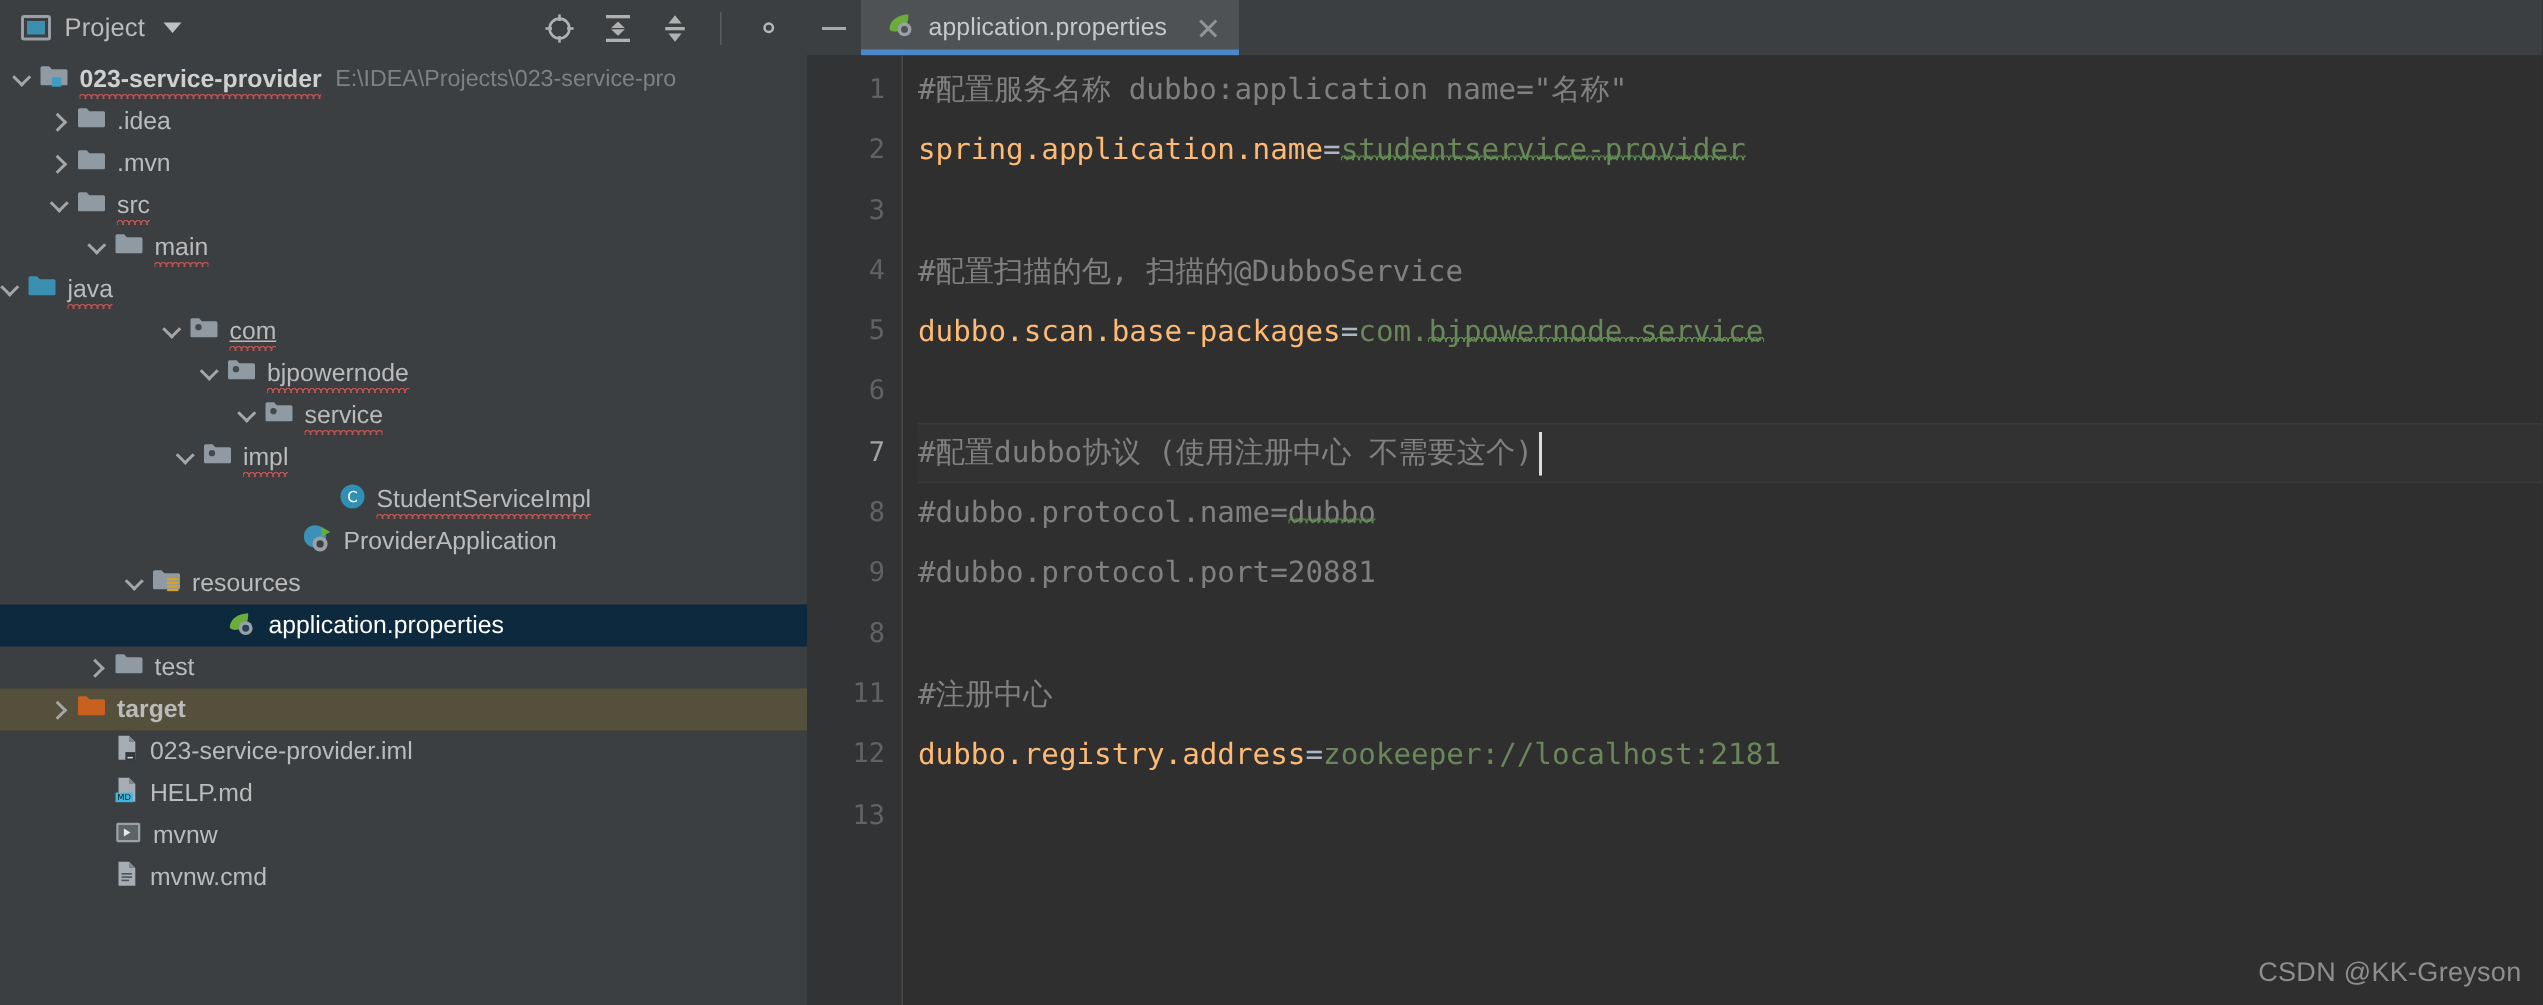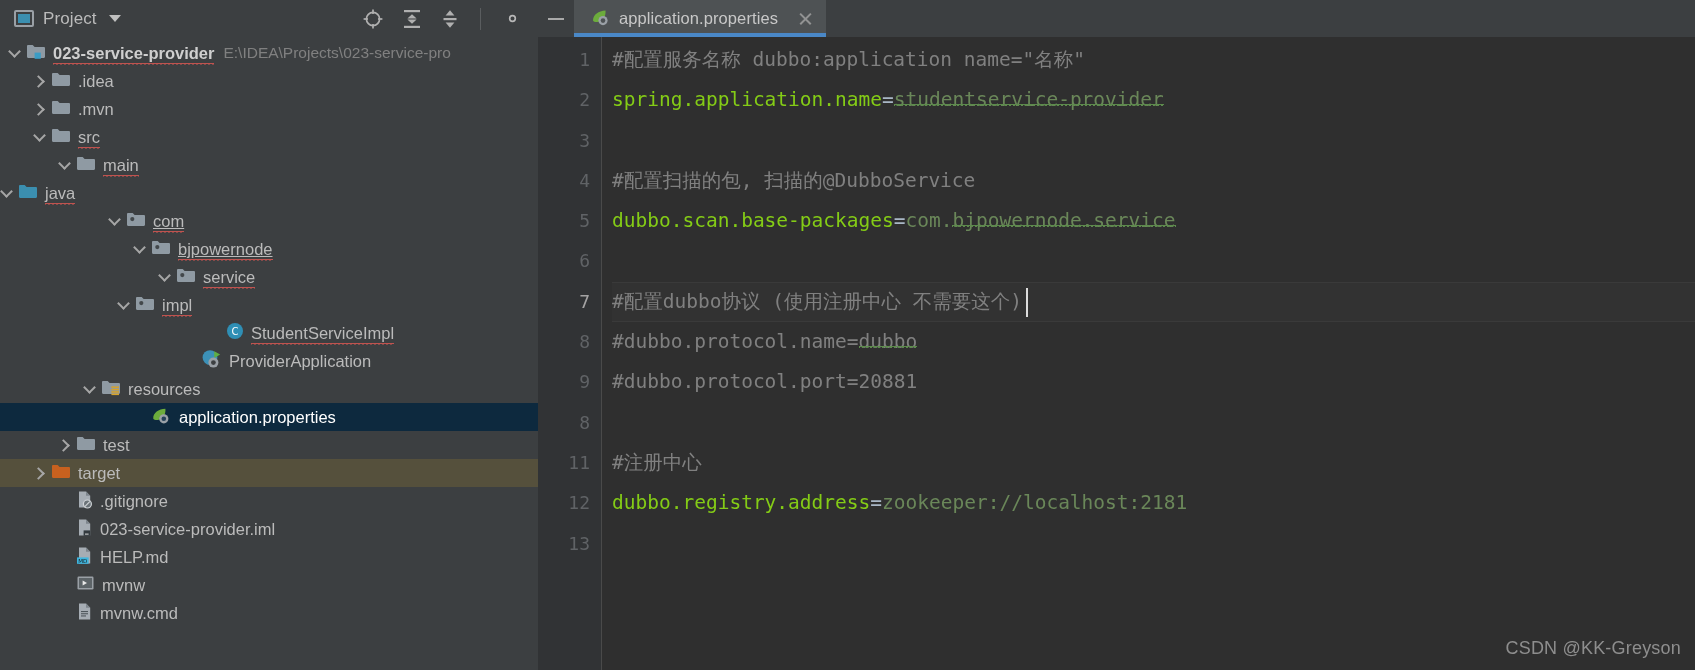--- a/index.html
+++ b/index.html
@@ -252,21 +252,21 @@
     white-space: pre;
     font-family: "DejaVu Sans Mono", monospace;
     font-size: 19.5px;
     letter-spacing: 0px;
   }
   .cline.active-line {
     background: #323232;
     box-shadow: inset 0 1px 0 #3a3a3a, inset 0 -1px 0 #3a3a3a;
   }
   .cm  { color: #808080; }
-  .key { color: #84cc16; }
+  .key { color: #fdba74; }
   .eq  { color: #a9b7c6; }
   .val { color: #6a8759; }
   .wav {
     position: relative;
     text-decoration: none;
   }
   .wav::after {
     content: "";
     position: absolute;
     left: 0; right: 0; bottom: 4px;
@@ -386,21 +386,21 @@
           <span class="label sq-underline">java</span>
         </div>
         <div class="row" style="padding-left: 108px; text-decoration: underline;">
           <span class="chev down"></span>
           <span class="ic"><svg width="20" height="17" viewBox="0 0 20 17">
               <path fill="#8f9aa3" d="M1 3.2c0-.6.5-1.1 1.1-1.1h4.6l1.9 2h9.3c.6 0 1.1.5 1.1 1.1v8.6c0 .6-.5 1.1-1.1 1.1H2.1c-.6 0-1.1-.5-1.1-1.1V3.2z"></path>
               <circle cx="6.3" cy="8.1" r="2.1" fill="#43484b"></circle>
             </svg></span>
           <span class="label sq-underline">com</span>
         </div>
-        <div class="row" style="padding-left: 133px; text-decoration: underline;">
+        <div class="row" style="padding-left: 133px;">
           <span class="chev down"></span>
           <span class="ic"><svg width="20" height="17" viewBox="0 0 20 17">
               <path fill="#8f9aa3" d="M1 3.2c0-.6.5-1.1 1.1-1.1h4.6l1.9 2h9.3c.6 0 1.1.5 1.1 1.1v8.6c0 .6-.5 1.1-1.1 1.1H2.1c-.6 0-1.1-.5-1.1-1.1V3.2z"></path>
               <circle cx="6.3" cy="8.1" r="2.1" fill="#43484b"></circle>
             </svg></span>
           <span class="label sq-underline">bjpowernode</span>
         </div>
         <div class="row" style="padding-left: 158px;">
           <span class="chev down"></span>
           <span class="ic"><svg width="20" height="17" viewBox="0 0 20 17">
@@ -457,36 +457,26 @@
             </svg></span>
           <span class="label">application.properties</span>
         </div>
         <div class="row" style="padding-left: 58px;">
           <span class="chev right"></span>
           <span class="ic"><svg width="20" height="17" viewBox="0 0 20 17">
               <path fill="#8f9aa3" d="M1 3.2c0-.6.5-1.1 1.1-1.1h4.6l1.9 2h9.3c.6 0 1.1.5 1.1 1.1v8.6c0 .6-.5 1.1-1.1 1.1H2.1c-.6 0-1.1-.5-1.1-1.1V3.2z"></path>
             </svg></span>
           <span class="label">test</span>
         </div>
-        <div class="row hovered" style="padding-left: 33px;">
+        <div class="row hovered" style="padding-left: 33px; font-weight: bold;">
           <span class="chev right"></span>
           <span class="ic"><svg width="20" height="17" viewBox="0 0 20 17">
               <path fill="#c8611f" d="M1 3.2c0-.6.5-1.1 1.1-1.1h4.6l1.9 2h9.3c.6 0 1.1.5 1.1 1.1v8.6c0 .6-.5 1.1-1.1 1.1H2.1c-.6 0-1.1-.5-1.1-1.1V3.2z"></path>
             </svg></span>
           <span class="label">target</span>
-        </div>
-        <div class="row" style="padding-left: 58px;">
-          <span class="chev none"></span>
-          <span class="ic"><svg width="17" height="19" viewBox="0 0 17 19">
-              <path fill="#a6adb4" d="M3 1.5h7l4.2 4.2V17.5H3z"></path>
-              <path fill="#7d858c" d="M10 1.5l4.2 4.2H10z"></path>
-              <circle cx="11.4" cy="14" r="4" fill="#6b7378" stroke="#cfd3d6" stroke-width="1.2"></circle>
-              <line x1="8.8" y1="16.6" x2="14" y2="11.4" stroke="#cfd3d6" stroke-width="1.2"></line>
-            </svg></span>
-          <span class="label">.gitignore</span>
         </div>
         <div class="row" style="padding-left: 58px;">
           <span class="chev none"></span>
           <span class="ic"><svg width="17" height="19" viewBox="0 0 17 19">
               <path fill="#a6adb4" d="M3 1.5h7l4.2 4.2V17.5H3z"></path>
               <path fill="#7d858c" d="M10 1.5l4.2 4.2H10z"></path>
               <rect x="7.6" y="12.4" width="6.6" height="5.4" fill="#333a3f"></rect>
               <rect x="9" y="15.6" width="3.6" height="1" fill="#dcdcdc"></rect>
             </svg></span>
           <span class="label">023-service-provider.iml</span>

